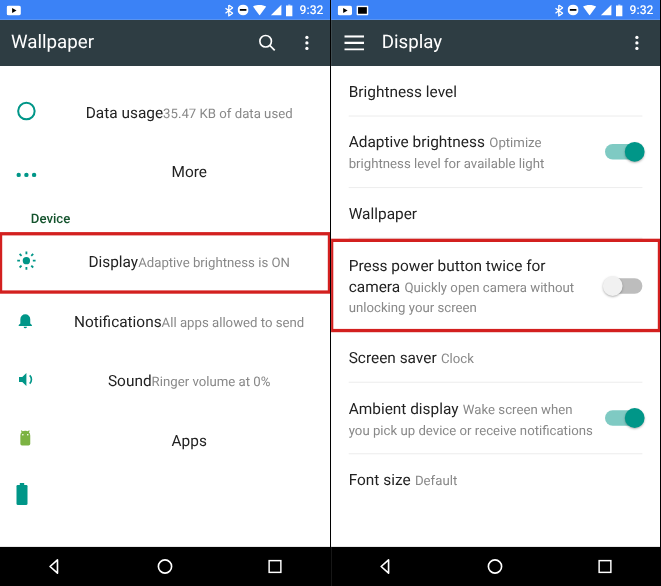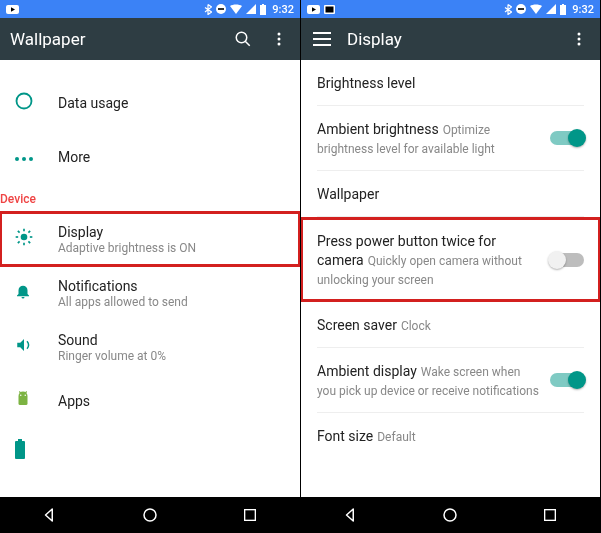--- a/index.html
+++ b/index.html
@@ -16,24 +16,24 @@
 
   
   .appbar { height: 42px; background: #2e3d43; color: #fff; display: flex; align-items: center; padding: 0 10px; gap: 14px; }
   .appbar .title { font-size: 17px; font-weight: 400; flex: 1; }
   .appbar .icon { width: 22px; height: 22px; display: flex; align-items: center; justify-content: center; }
 
   
   .content { flex: 1; overflow: hidden; background: #fff; position: relative; }
   .row { display: flex; align-items: center; padding: 11px 14px 11px 14px; min-height: 54px; }
   .row .iconcol { width: 44px; display: flex; justify-content: flex-start; align-items: center; }
-  .row .textcol { flex: 1; display: flex; flex-direction: column; justify-content: center; }
+  .row .textcol { flex: 1; display: flex; flex-direction: row; justify-content: center; }
   .row .title { font-size: 14px; color: #222; }
   .row .sub { font-size: 12px; color: #888; margin-top: 1px; }
-  .section-header { font-size: 12px; color: #ef4444; padding: 8px 0 6px; font-weight: 500; }
+  .section-header { font-size: 12px; color: #14532d; padding: 8px 28px 6px; font-weight: 500; }
 
   .highlight { outline: 3px solid #d3201f; outline-offset: -2px; }
 
   
   .toggle { width: 34px; height: 14px; border-radius: 10px; position: relative; margin-left: 8px; }
   .toggle.off { background: #bdbdbd; }
   .toggle.on { background: #7fcac3; }
   .toggle .knob { width: 18px; height: 18px; border-radius: 50%; position: absolute; top: -2px; box-shadow: 0 1px 2px rgba(0,0,0,0.3); }
   .toggle.off .knob { background: #f1f1f1; left: -2px; }
   .toggle.on .knob { background: #009688; right: -2px; }
@@ -123,20 +123,21 @@
       </div>
 
       <div class="row">
         <div class="iconcol">
             <span><svg width="20" height="20" viewBox="0 0 24 24" fill="none" stroke="#009688" stroke-width="2.2">
                 <circle cx="12" cy="12" r="9"></circle>
               </svg></span>
           </div>
         <div class="textcol">
           <span class="title">Data usage</span>
+          <span class="sub">35.47 KB of data used</span>
         </div>
       </div>
 
       <div class="row">
         <div class="iconcol">
             <span><svg width="20" height="8" viewBox="0 0 20 8" fill="#009688">
                 <circle cx="3" cy="4" r="2"></circle>
                 <circle cx="10" cy="4" r="2"></circle>
                 <circle cx="17" cy="4" r="2"></circle>
               </svg></span>
@@ -308,21 +309,21 @@
 
     <div class="content">
 
       <div class="row2">
         <div class="textcol"><span class="title">Brightness level</span></div>
       </div>
       <div class="divider2"></div>
 
       <div class="row2">
         <div class="textcol">
-          <span class="title">Ambient brightness</span>
+          <span class="title">Adaptive brightness</span>
           <span class="sub">Optimize brightness level for available light</span>
         </div>
         <div class="toggle on">
             <div class="knob"></div>
           </div>
       </div>
       <div class="divider2"></div>
 
       <div class="row2">
         <div class="textcol"><span class="title">Wallpaper</span></div>

